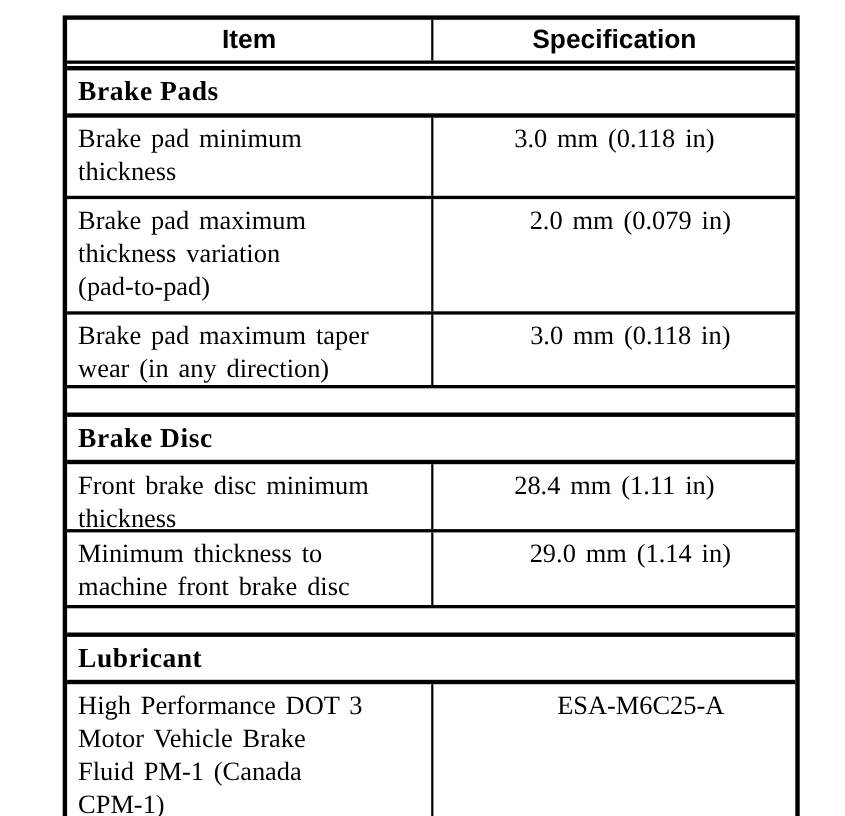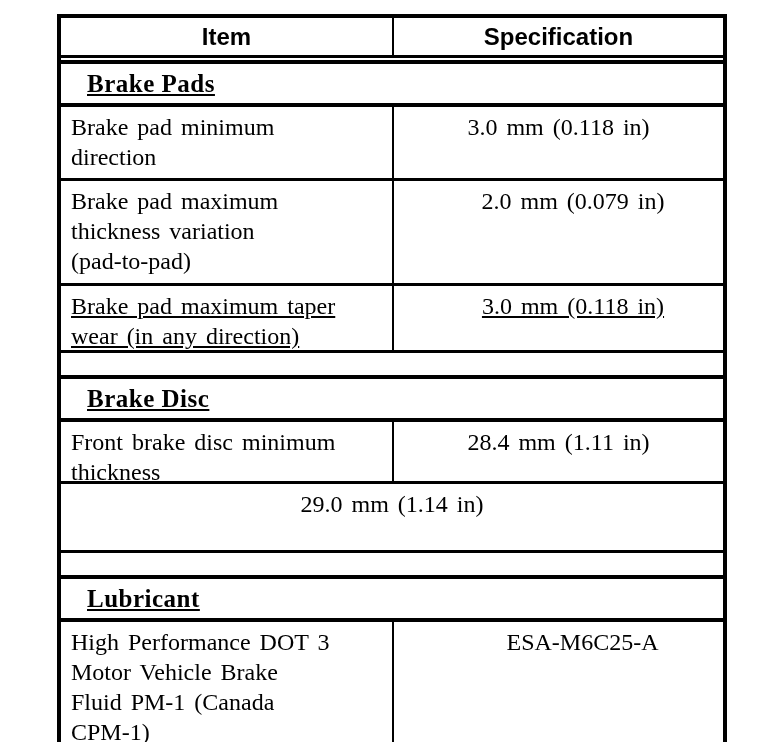--- a/index.html
+++ b/index.html
@@ -48,23 +48,22 @@
     margin-top: 22px;
     height: 39px;
   }
   .r-section.first {
     margin-top: 2px;
   }
   .section-title {
     font-weight: bold;
     font-size: 25px;
     line-height: 39px;
-    padding-left: 26px;
+    padding-left: 10px;
     letter-spacing: 0.5px;
-    text-decoration: underline;
   }
   
   .r-data + .r-data {
     border-top: 3px solid #000000;
     gap: 29px;
   }
   .pre-section {
     border-bottom: 3px solid #000000;
   }
   .cell {
@@ -87,42 +86,42 @@
   .cell-spec {
     flex: 1 1 auto;
     text-align: center;
     padding-top: 5px;
   }
   .r-header .cell-spec {
     padding-top: 0;
   }
   .h-r1 { height: 71px; }
   .h-r2 { height: 102px; }
-  .h-r3 { height: 64px; text-decoration: underline; }
+  .h-r3 { height: 64px; }
   .h-r4 { height: 59px; }
   .h-r5 { height: 66px; }
   .h-r6 { height: 129px; gap: 48px; }
 </style>
 </head>
 <body>
 
 <div class="spec-table">
 
   <div class="row r-header">
     <div class="cell cell-item hcell">Item</div>
     <div class="cell cell-spec hcell">Specification</div>
   </div>
 
   <div class="row r-section first">
     <div class="section-title">Brake Pads</div>
   </div>
 
   <div class="row r-data h-r1">
     <div class="cell cell-item">Brake pad minimum
-direction</div>
+thickness</div>
     <div class="cell cell-spec">3.0 mm (0.118 in)</div>
   </div>
 
   <div class="row r-data h-r2">
     <div class="cell cell-item">Brake pad maximum
 thickness variation
 (pad-to-pad)</div>
     <div class="cell cell-spec">2.0 mm (0.079 in)</div>
   </div>
 
@@ -136,20 +135,22 @@
     <div class="section-title">Brake Disc</div>
   </div>
 
   <div class="row r-data h-r4">
     <div class="cell cell-item">Front brake disc minimum
 thickness</div>
     <div class="cell cell-spec">28.4 mm (1.11 in)</div>
   </div>
 
   <div class="row r-data h-r5 pre-section">
+    <div class="cell cell-item">Minimum thickness to
+machine front brake disc</div>
     <div class="cell cell-spec">29.0 mm (1.14 in)</div>
   </div>
 
   <div class="row r-section">
     <div class="section-title">Lubricant</div>
   </div>
 
   <div class="row r-data h-r6">
     <div class="cell cell-item">High Performance DOT 3
 Motor Vehicle Brake

